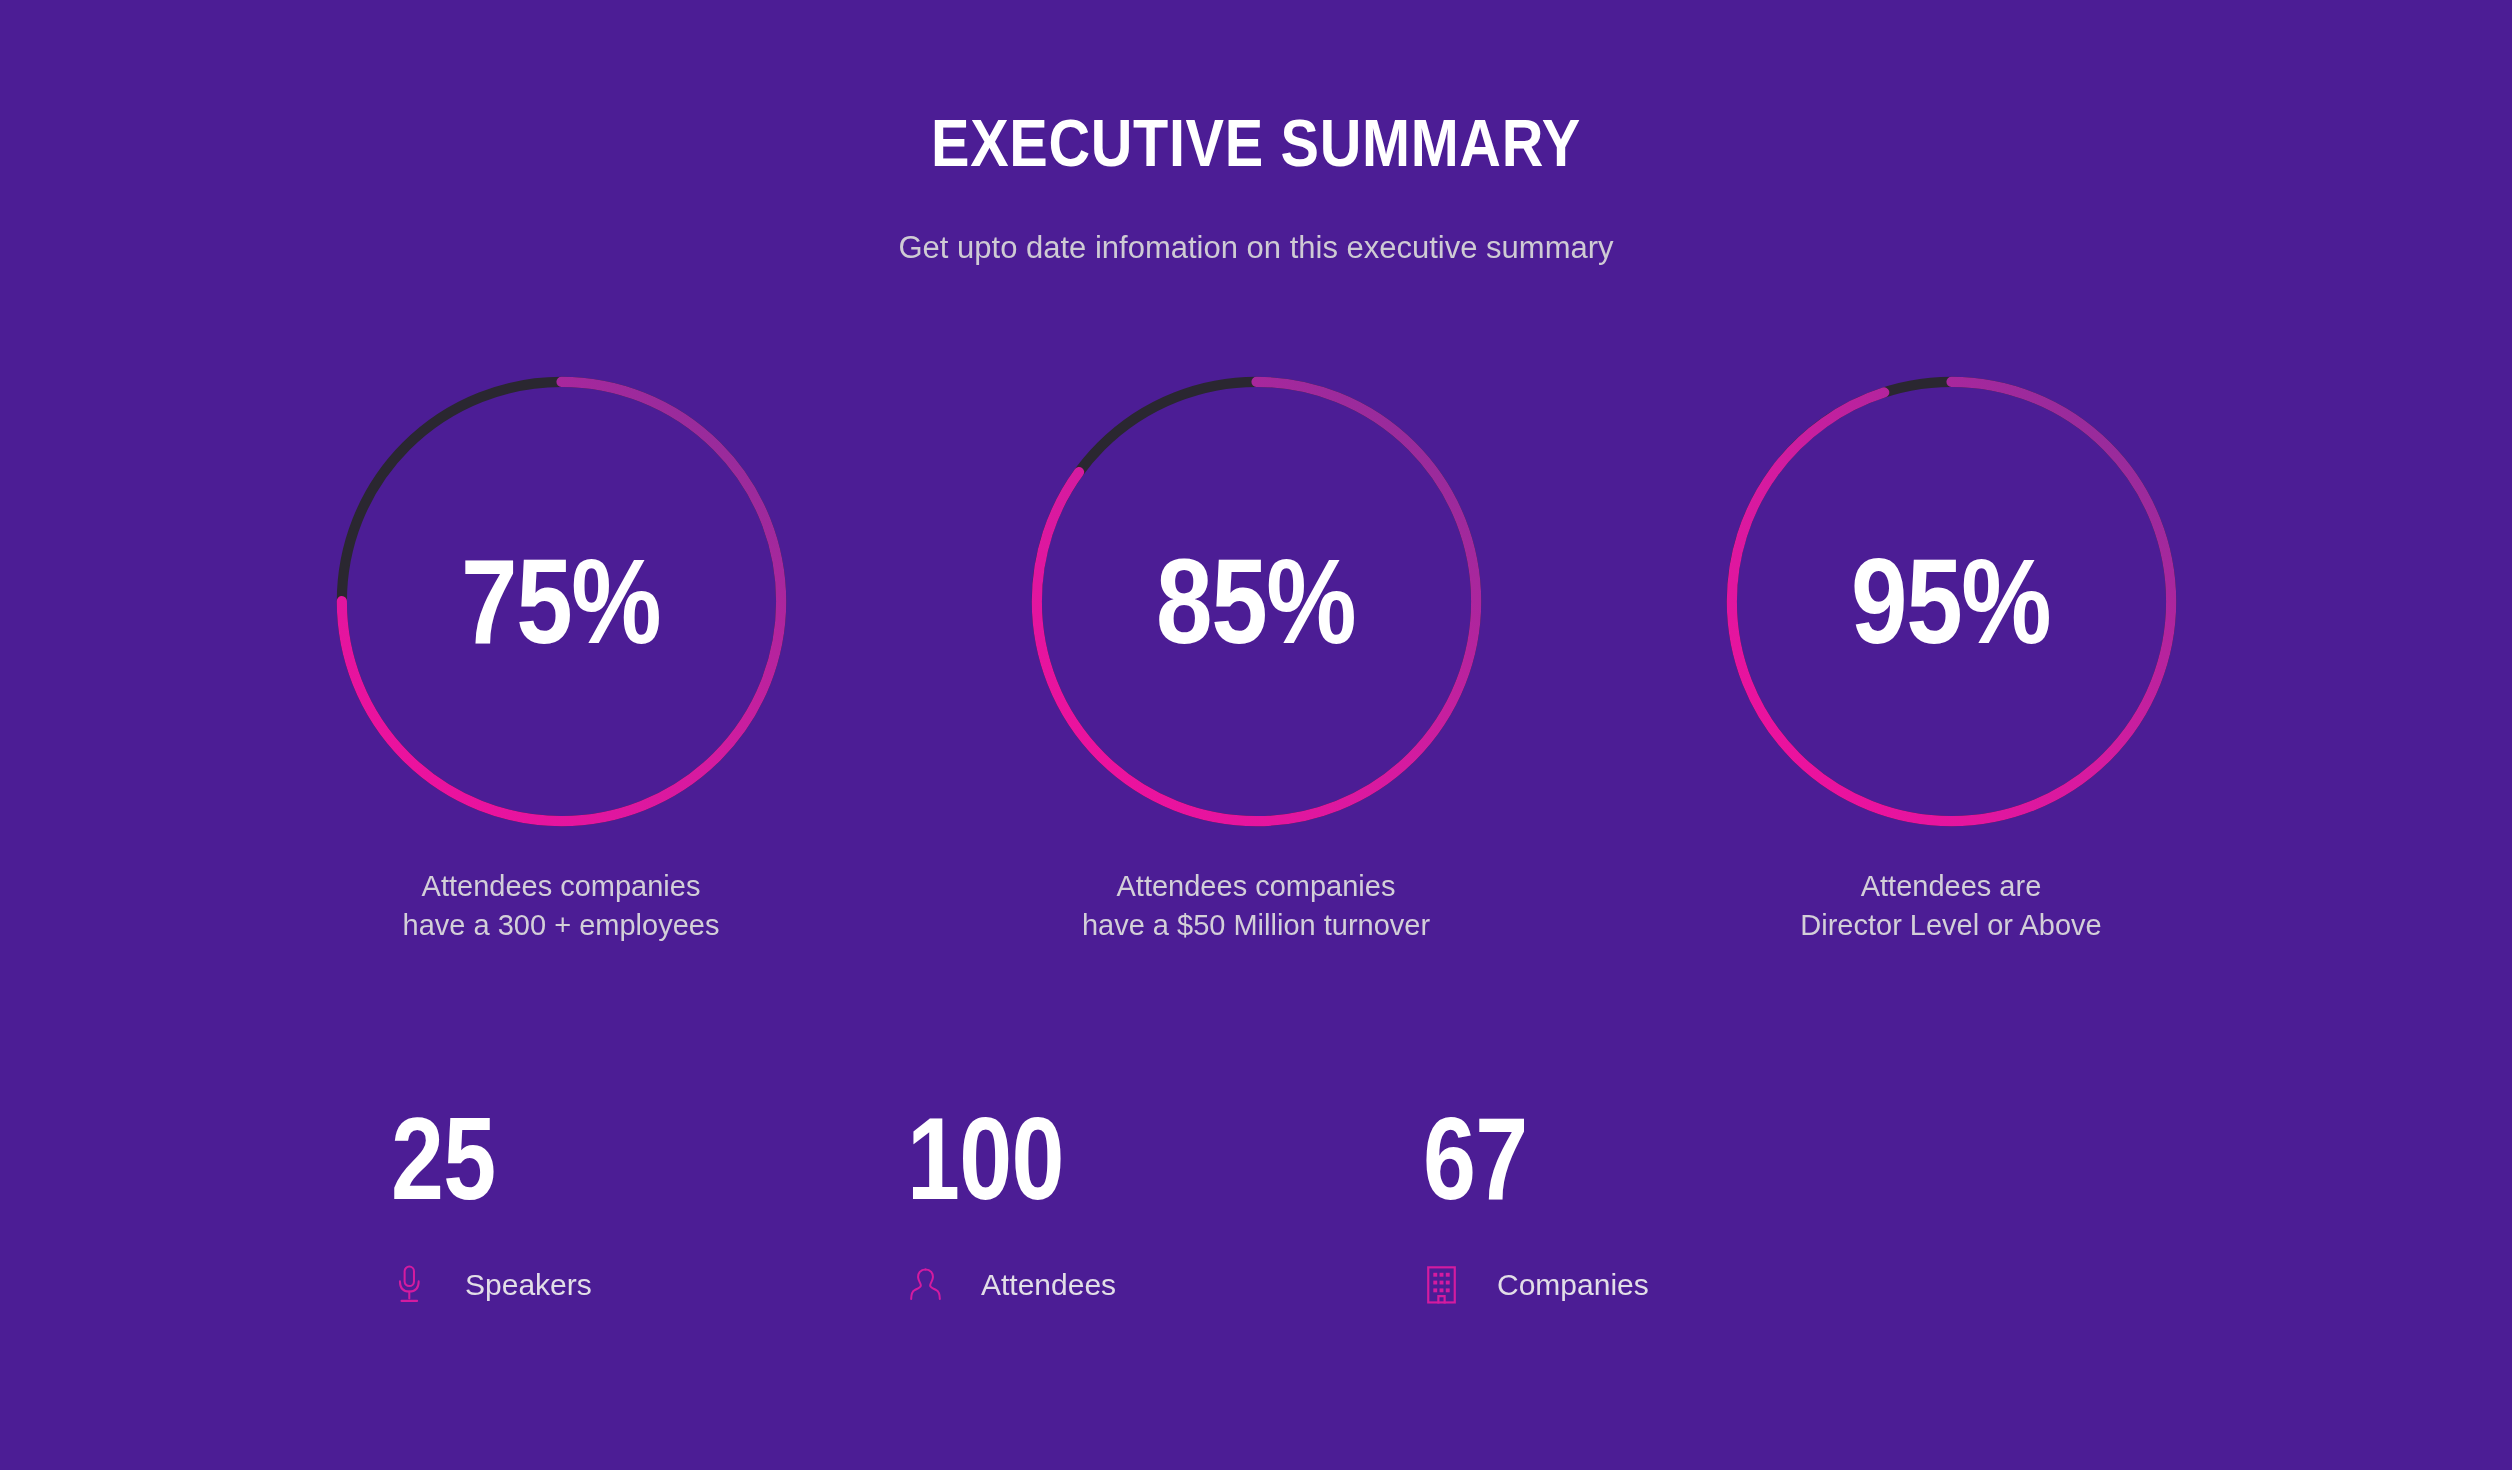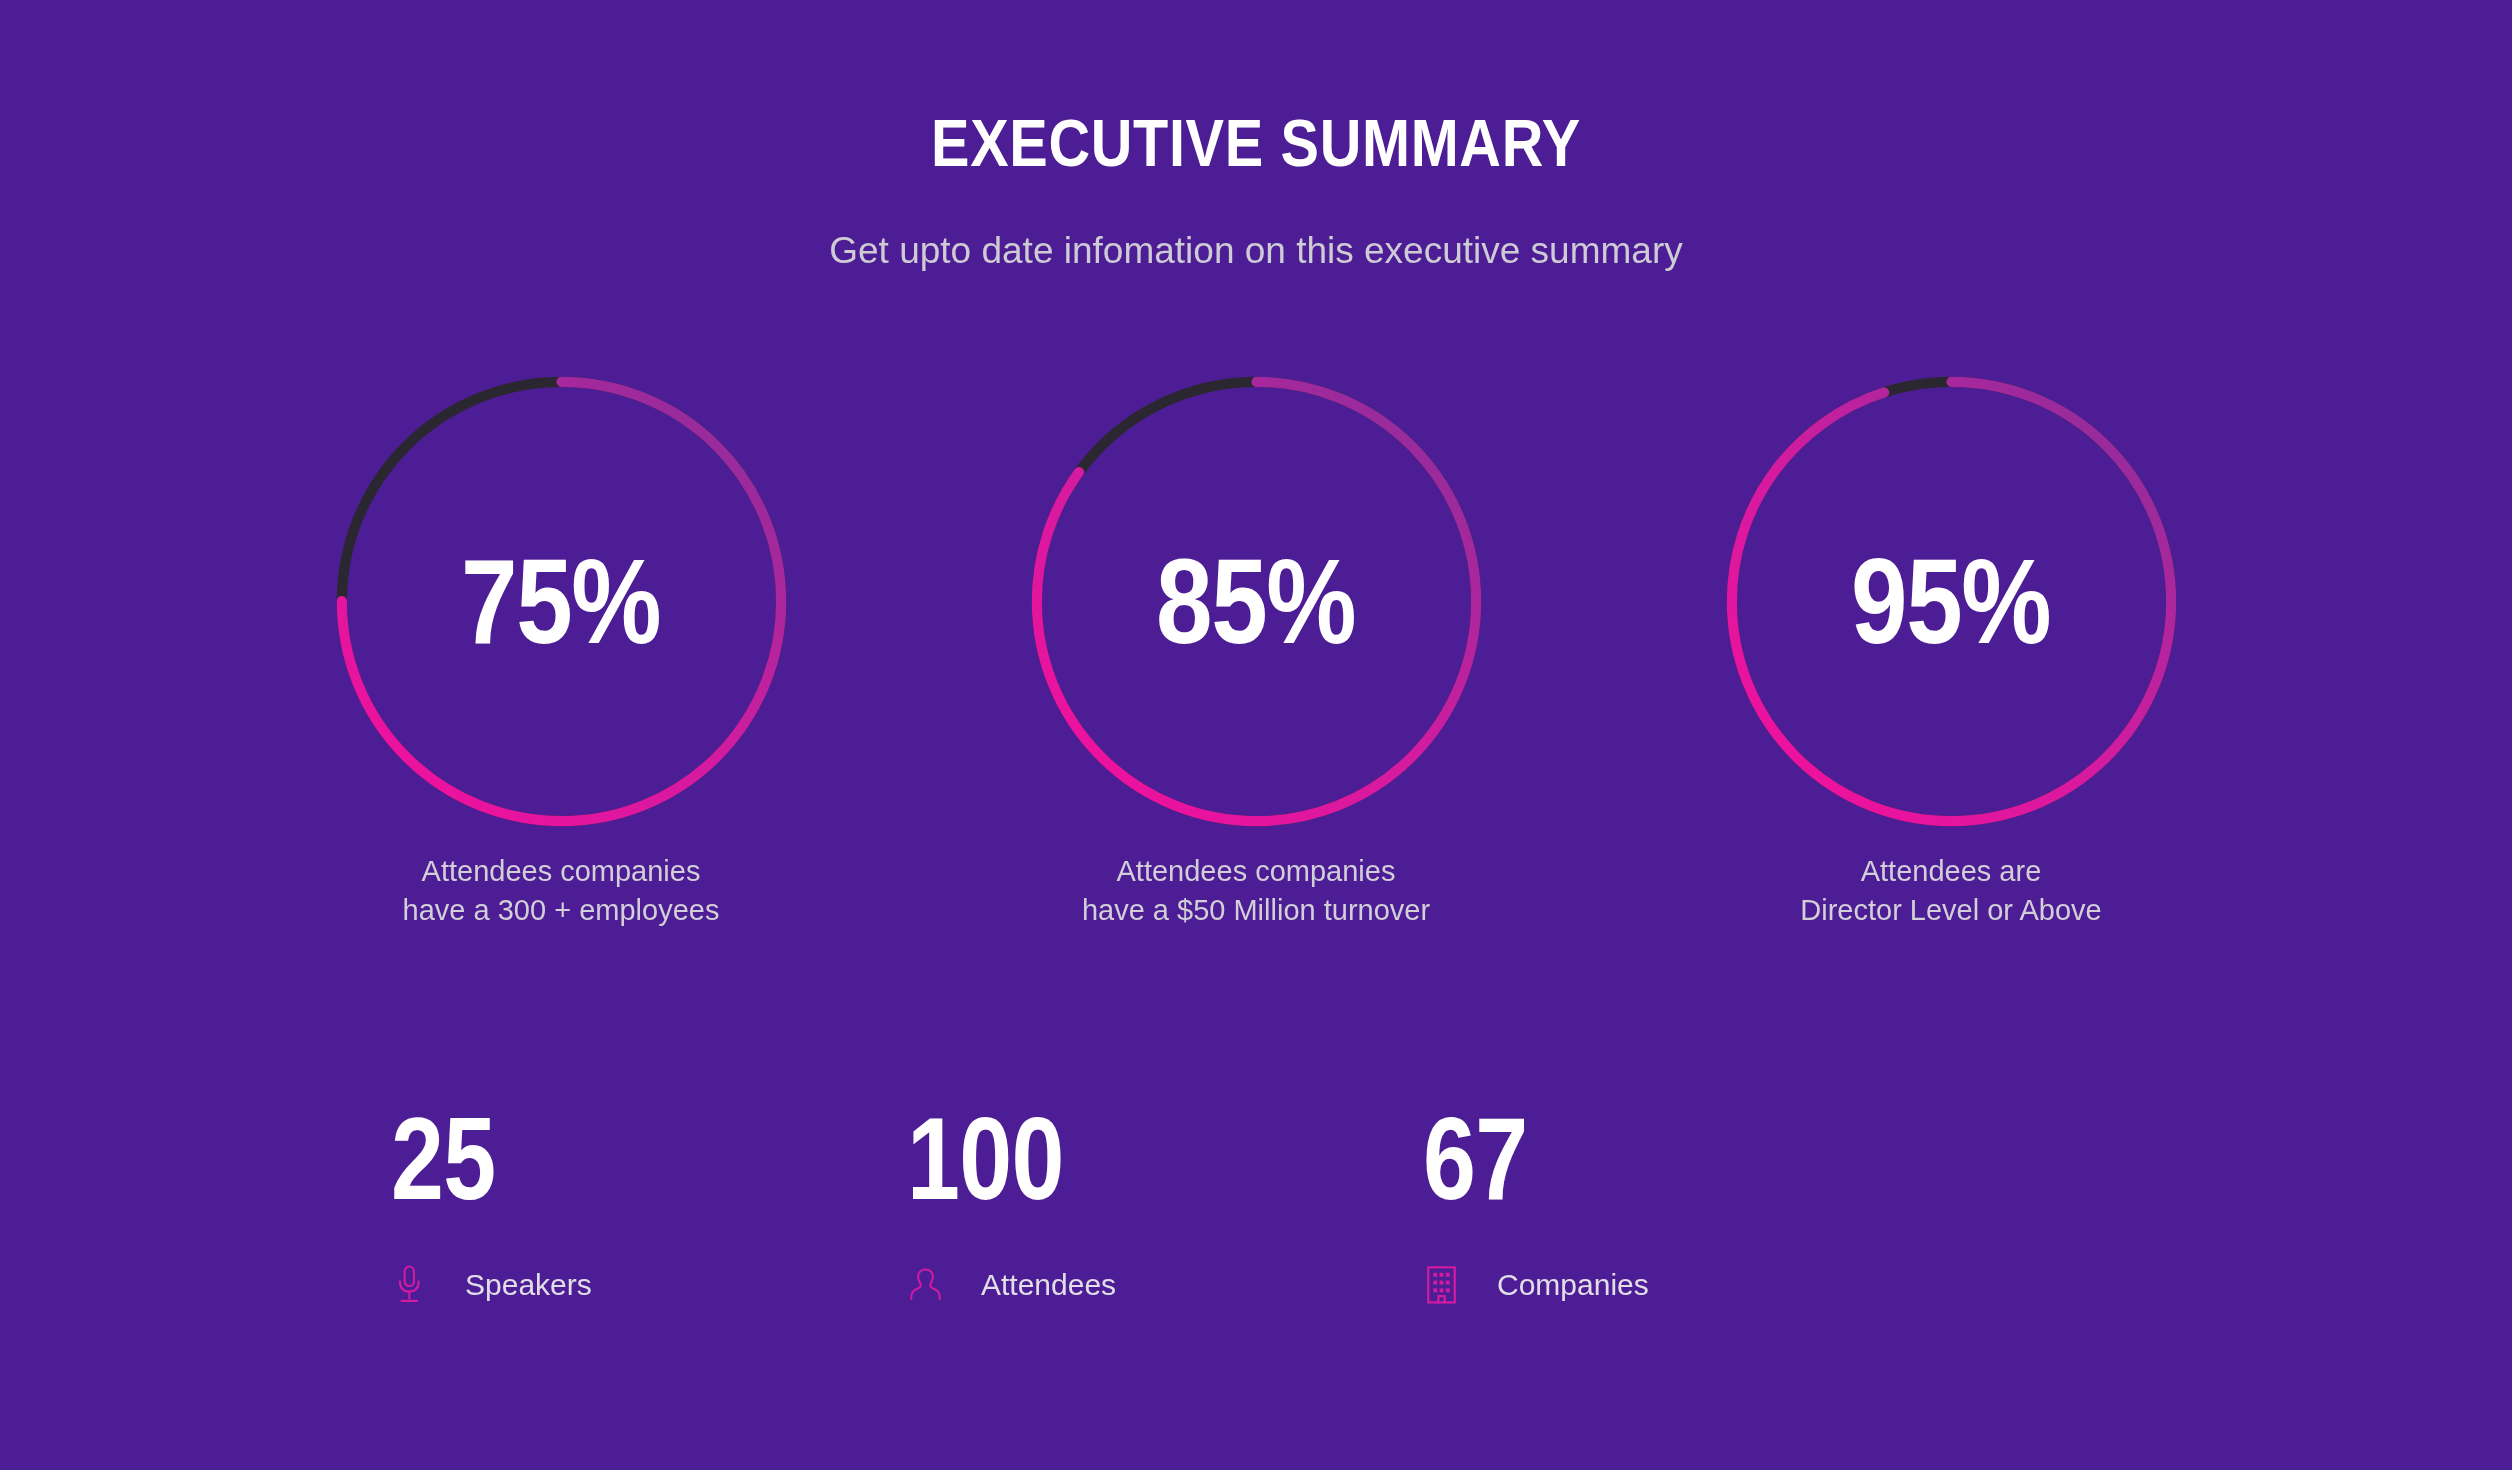--- a/index.html
+++ b/index.html
@@ -37,21 +37,21 @@
     font-size:67px;
     line-height:1;
     letter-spacing:0.8px;
     color:#FFFFFF;
     transform:scaleX(0.86);
     transform-origin:center;
   }
 
   .slide-subtitle {
     margin-top:56px;
-    font-size:37px;
+    font-size:31px;
     line-height:1;
     color:#CFCBD4;
     font-weight:400;
   }
 
   
   .donut-row {
     position:absolute;
     top:367px;
     left:0; right:0;
@@ -90,21 +90,21 @@
     font-family:"Liberation Sans Narrow","Liberation Sans", sans-serif;
     font-weight:700;
     font-size:121px;
     line-height:1;
     color:#FFFFFF;
     transform:scaleX(0.84);
     letter-spacing:-1.6px;
   }
 
   .donut-caption {
-    margin-top:16px;
+    margin-top:31px;
     text-align:center;
     font-size:29px;
     line-height:1.35;
     color:#D3CFD8;
     font-weight:400;
     white-space:pre-line;
   }
 
   
   .stats-row {

